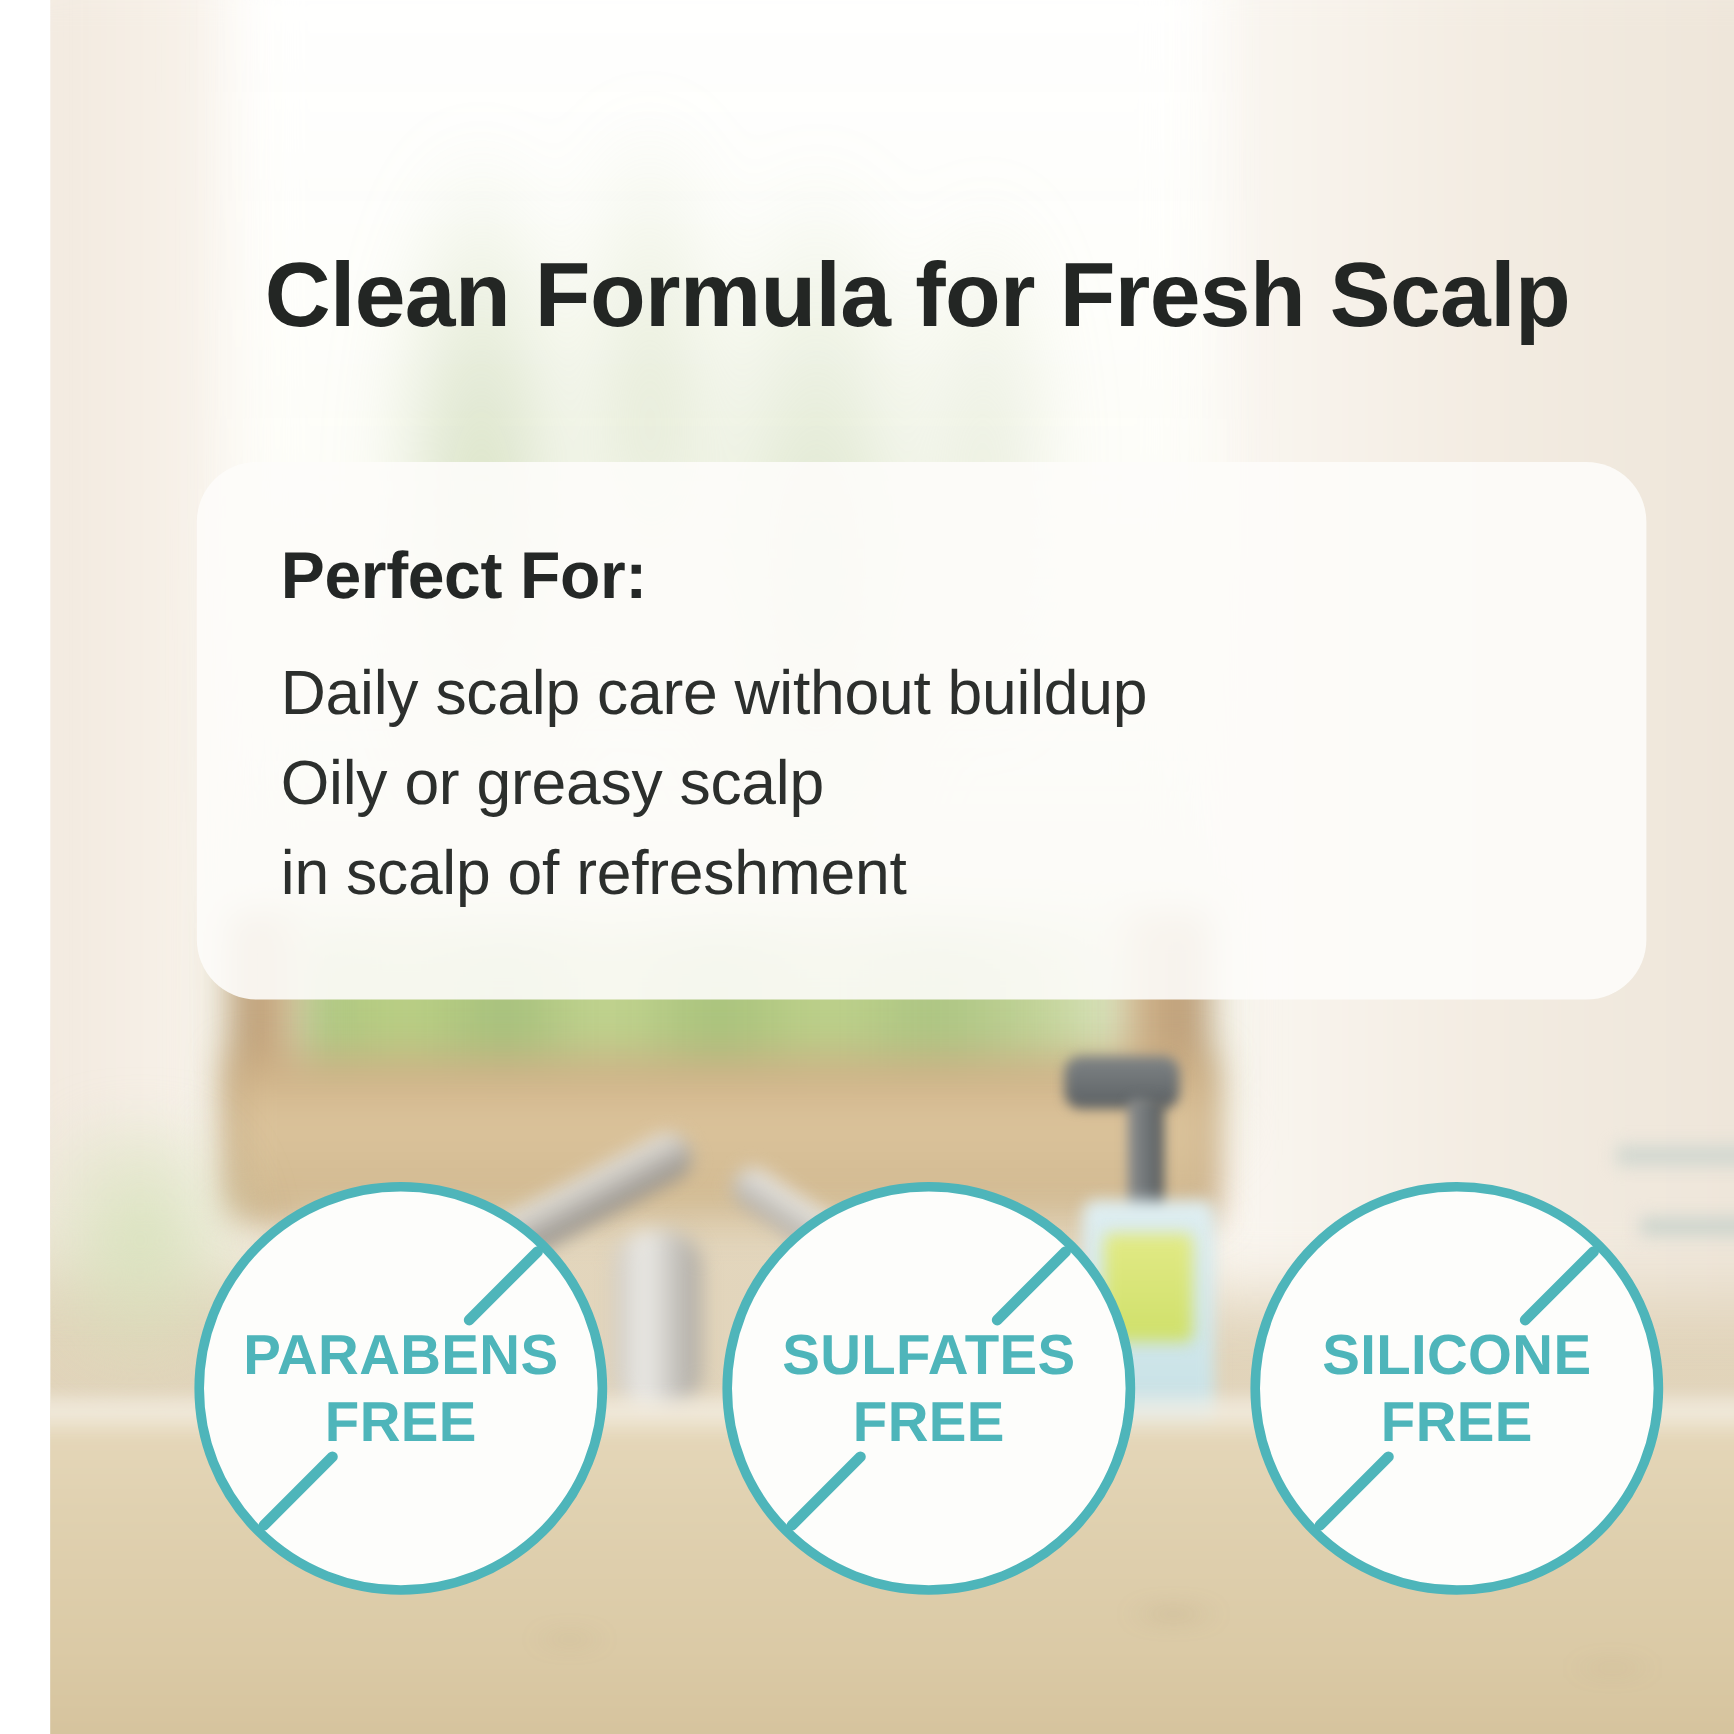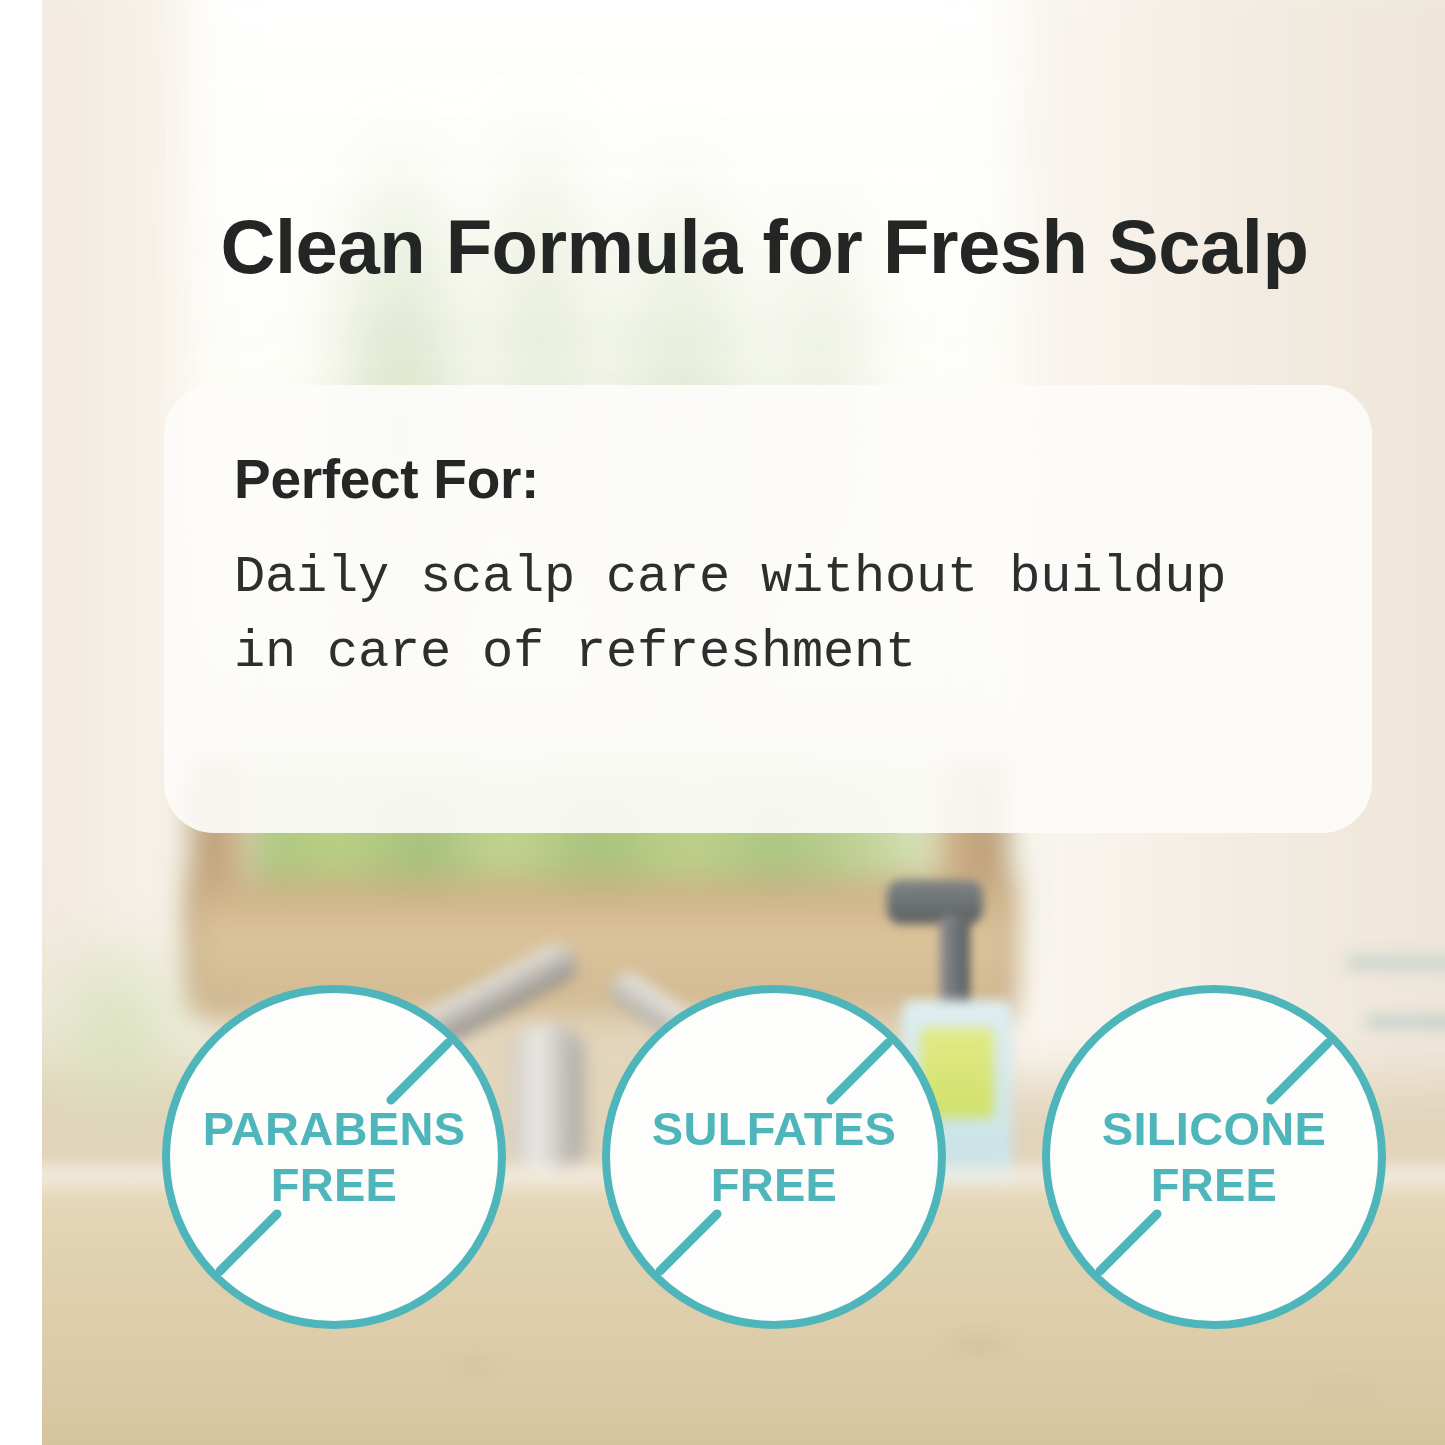--- a/index.html
+++ b/index.html
@@ -303,21 +303,20 @@
     color: #242726;
     letter-spacing: -0.3px;
     margin-bottom: 30px;
   }
   .card-line {
     font-size: 52px;
     font-weight: normal;
     color: #2c2f2d;
     line-height: 1.44;
     letter-spacing: -0.2px;
-    font-family: Liberation Mono, monospace;
   }
 
   
   .badges {
     position: absolute;
     left: 0;
     top: 983px;
     width: 1445px;
     height: 360px;
   }
@@ -381,21 +380,22 @@
     <div class="bg-counter"></div>
     <div class="bg-counter-grain"></div>
     <div class="bg-counter-edge"></div>
   </div>
 
   <div class="title">Clean Formula for Fresh Scalp</div>
 
   <div class="info-card">
     <div class="card-heading">Perfect For:</div>
     <div class="card-line">Daily scalp care without buildup</div>
-    <div class="card-line">in care of refreshment</div>
+    <div class="card-line">Oily or greasy scalp</div>
+    <div class="card-line">in scalp of refreshment</div>
   </div>
 
   <div class="badges">
 
     <div class="badge badge-1">
       <svg viewBox="0 0 348 348">
         <circle cx="174" cy="174" r="168" fill="#FDFDFB" stroke="#4EB5BA" stroke-width="8"></circle>
         <line x1="288" y1="60" x2="231" y2="117" stroke="#4EB5BA" stroke-width="9" stroke-linecap="round"></line>
         <line x1="117" y1="231" x2="60" y2="288" stroke="#4EB5BA" stroke-width="9" stroke-linecap="round"></line>
       </svg>

